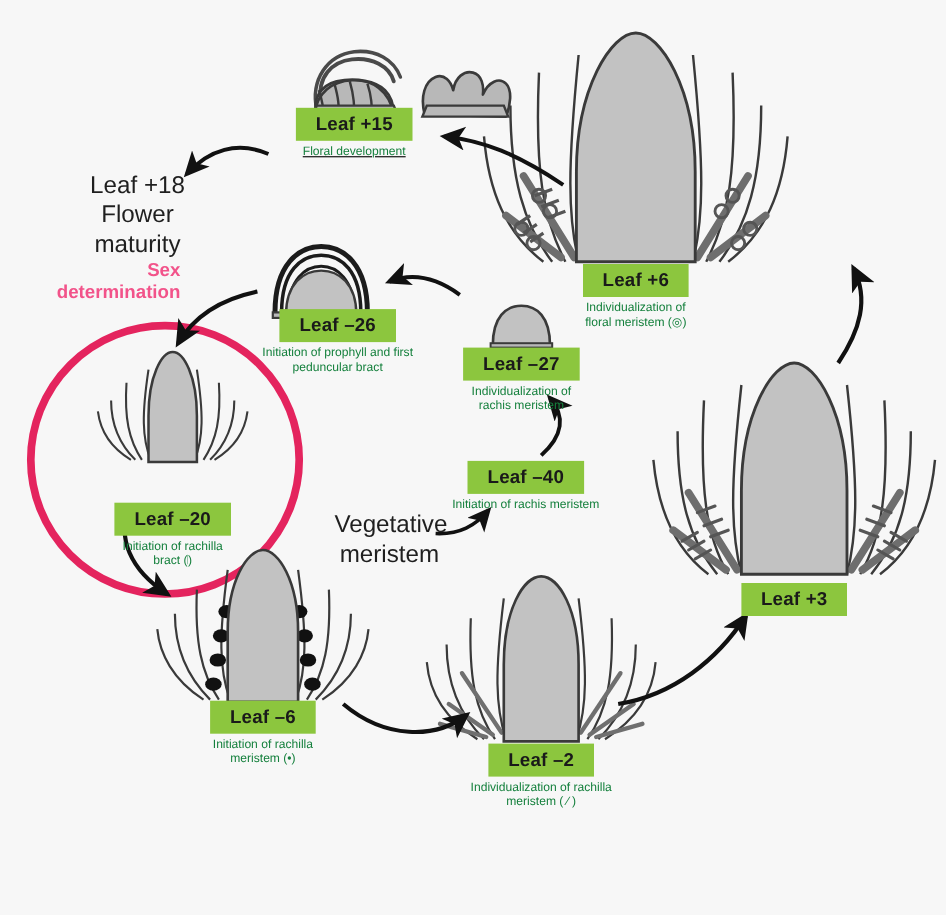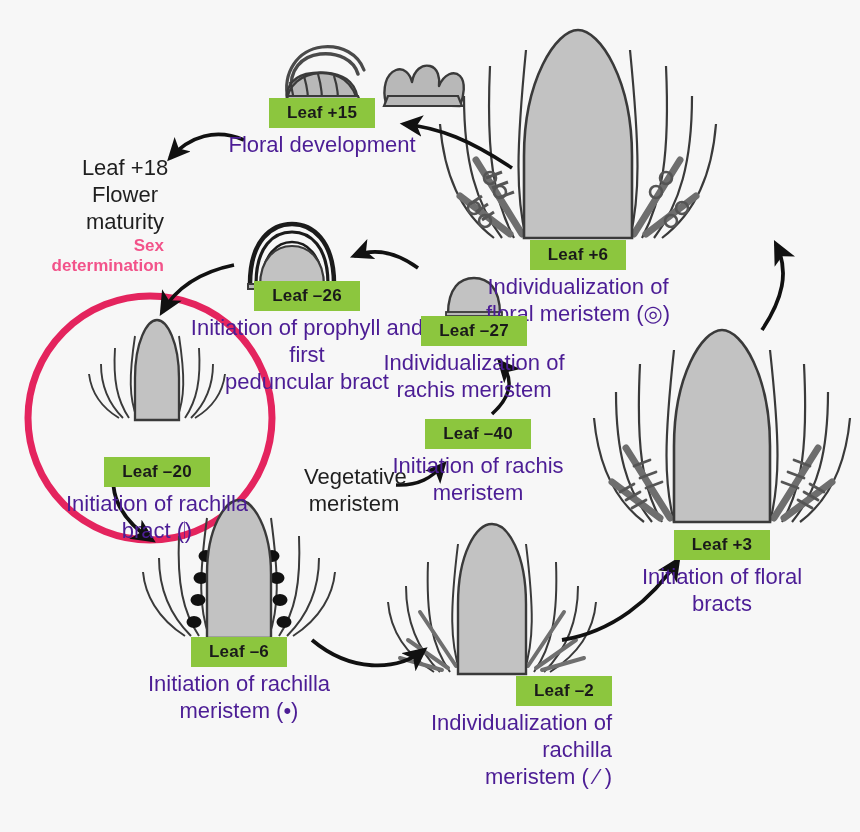--- a/index.html
+++ b/index.html
@@ -31,22 +31,22 @@
     color: #1a1a1a;
     font-size: 17px;
     font-weight: 700;
     line-height: 1;
     padding: 6px 18px 7px 18px;
     letter-spacing: .2px;
     white-space: nowrap;
   }
   .caption {
     margin-top: 4px;
-    font-size: 22px;
-    color: #4c1d95;
+    font-size: 11px;
+    color: #15803d;
     line-height: 1.22;
     white-space: pre-line;
     font-weight: 400;
   }
   .plain-label {
     position: absolute;
     font-size: 22px;
     color: #1f1f1f;
     line-height: 1.22;
     white-space: pre-line;
@@ -269,21 +269,21 @@
 
   <div class="pink-label" style="left:46px; top:236px; width:118px;">Sex
 determination</div>
 
   <div class="plain-label" style="left:55px; top:155px; width:140px;">Leaf +18
 Flower maturity</div>
 
   <div class="plain-label" style="left:304px; top:464px; width:100px;">Vegetative
 meristem</div>
 
-  <div class="node" style="left:222px; top:98px; width:200px;">
+  <div class="node" style="left:222px; top:98px; width:200px;text-decoration:underline;">
     <span class="badge">Leaf +15</span>
     <div class="caption">Floral development</div>
   </div>
 
   <div class="node" style="left:463px; top:240px; width:230px;">
     <span class="badge">Leaf +6</span>
     <div class="caption">Individualization of
 floral meristem  (◎)</div>
   </div>
 
@@ -305,28 +305,27 @@
   </div>
 
   <div class="node" style="left:62px; top:418px; width:190px;margin-top:39px;">
     <span class="badge">Leaf –20</span>
     <div class="caption">Initiation of rachilla
 bract (𝄀)</div>
   </div>
 
   <div class="node" style="left:612px; top:530px; width:220px;">
     <span class="badge">Leaf +3</span>
-    <div class="caption">Initiation of floral bracts</div>
   </div>
 
   <div class="node" style="left:144px; top:637px; width:190px;">
     <span class="badge">Leaf –6</span>
     <div class="caption">Initiation of rachilla
 meristem (•)</div>
   </div>
 
-  <div class="node" style="left:372px; top:676px; width:240px;text-align:right;">
+  <div class="node" style="left:372px; top:676px; width:240px;">
     <span class="badge">Leaf –2</span>
     <div class="caption">Individualization of rachilla
 meristem ( ⁄ )</div>
   </div>
 
 </div>
 
 </body></html>

